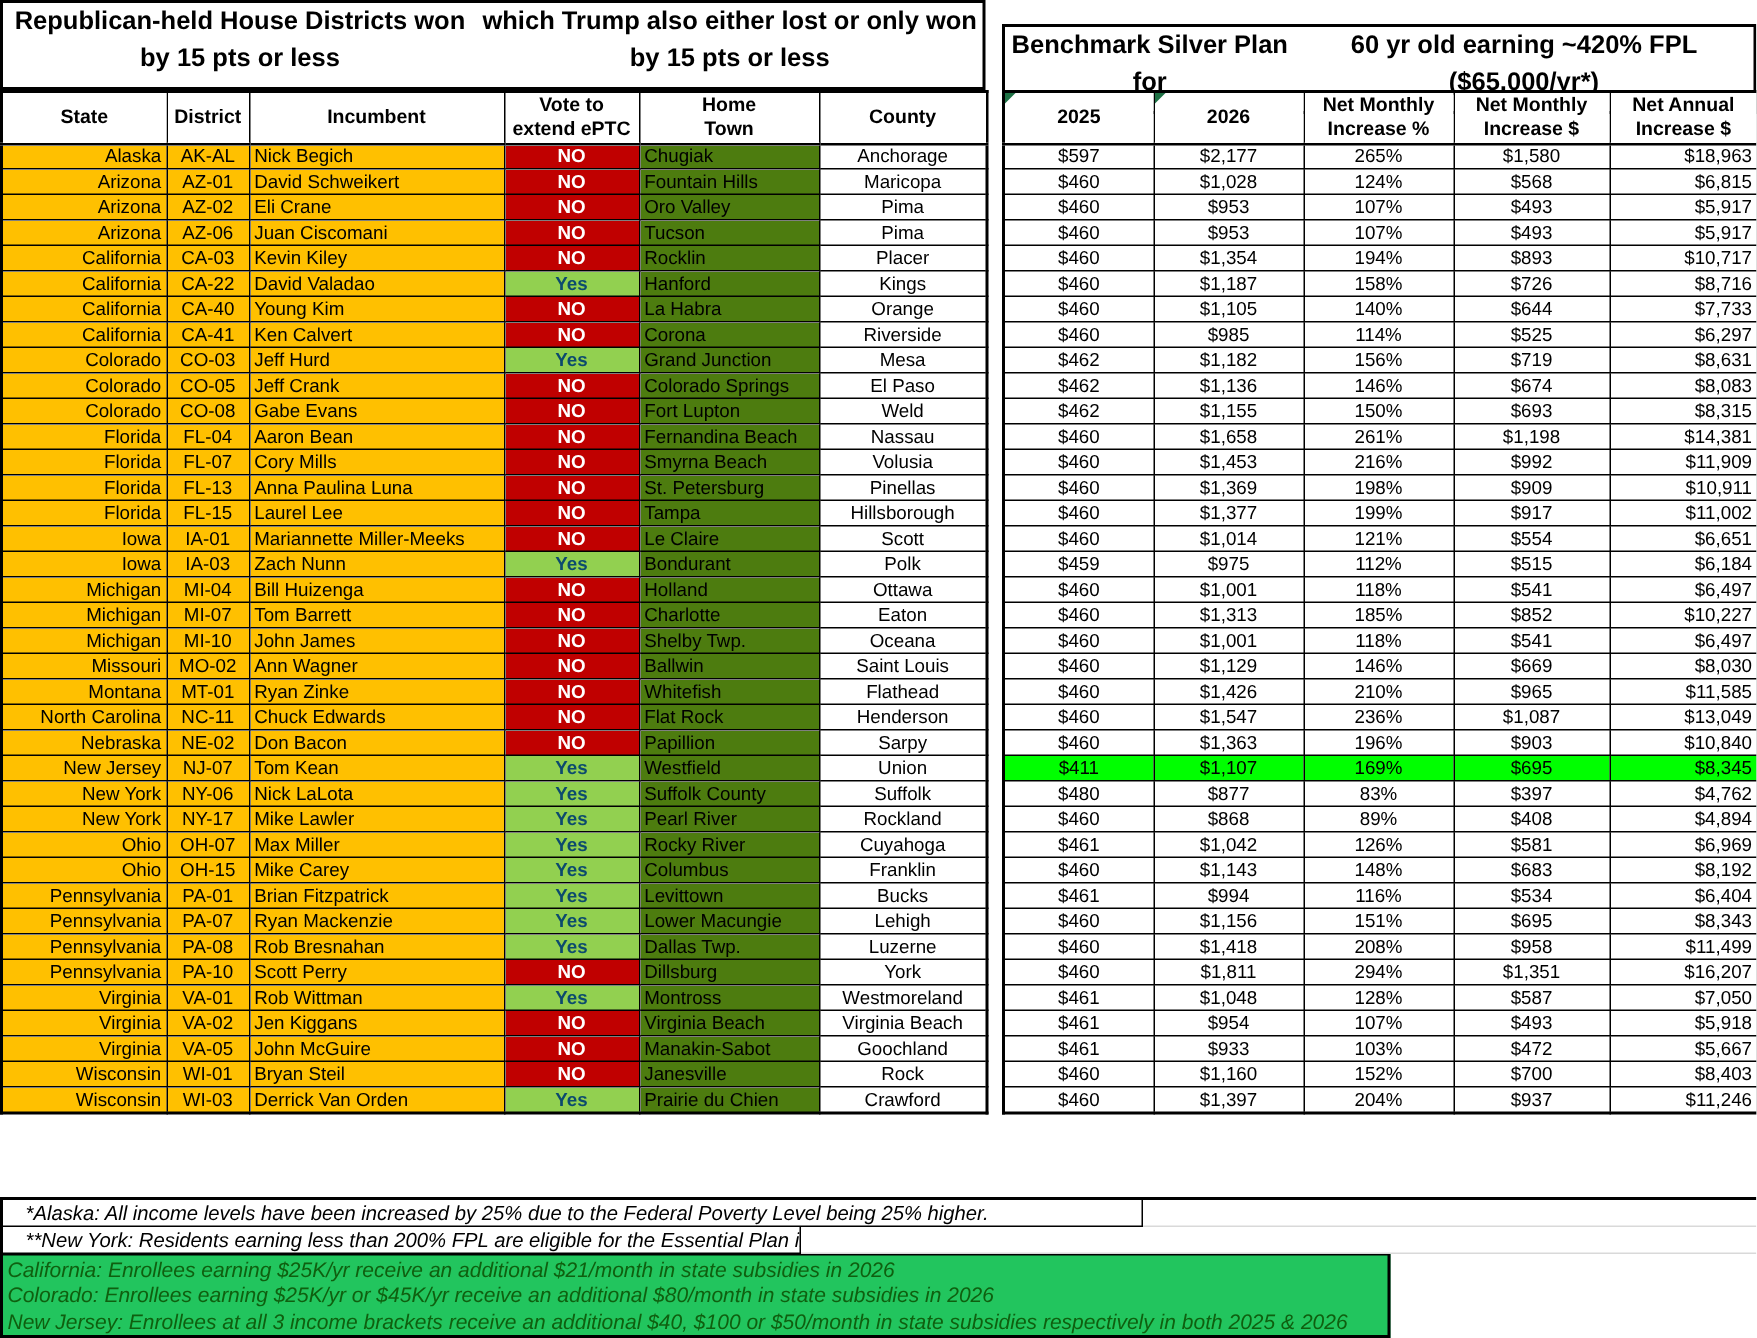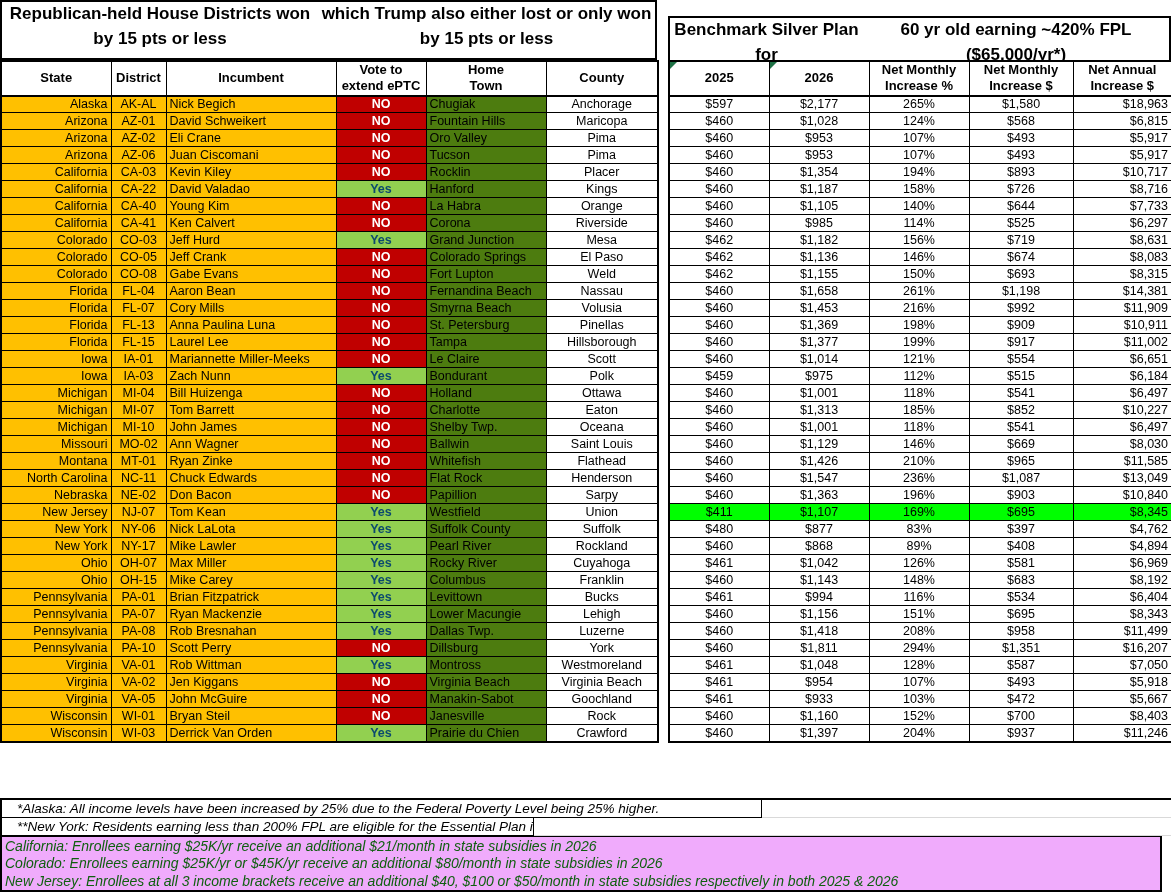--- a/index.html
+++ b/index.html
@@ -41,21 +41,21 @@
   
   #footer-topline{position:absolute;left:0;top:798px;width:1171px;height:2px;background:#000;}
   .note-white{position:absolute;left:0;height:18px;background:#fff;
               border-left:2px solid #000;border-right:1px solid #000;border-bottom:1px solid #000;
               font-style:italic;font-size:13.5px;line-height:17px;padding-left:15px;white-space:nowrap;overflow:hidden;}
   #note1{top:800px;width:762px;}
   #note2{top:818px;width:534px;}
   .note-ext{position:absolute;height:18px;border-bottom:1px solid #d9d9d9;}
   #note1-ext{left:762px;top:800px;width:409px;}
   #note2-ext{left:534px;top:818px;width:637px;}
-  #greenblock{position:absolute;left:0;top:836px;width:1162px;height:56px;background:#f0abfc;
+  #greenblock{position:absolute;left:0;top:836px;width:927px;height:56px;background:#22c55e;
               border:2px solid #000;border-top-width:1px;padding:1px 0 0 3px;}
   .greenline{font-style:italic;font-size:14px;color:#0f5f0f;height:17.3px;line-height:17.3px;white-space:nowrap;overflow:hidden;}
 </style>
 </head>
 <body>
 
 <div class="sheet">
 
   <div class="titlebox" id="ltitle">
     <div>Republican-held House Districts won by 15 pts or less</div>

